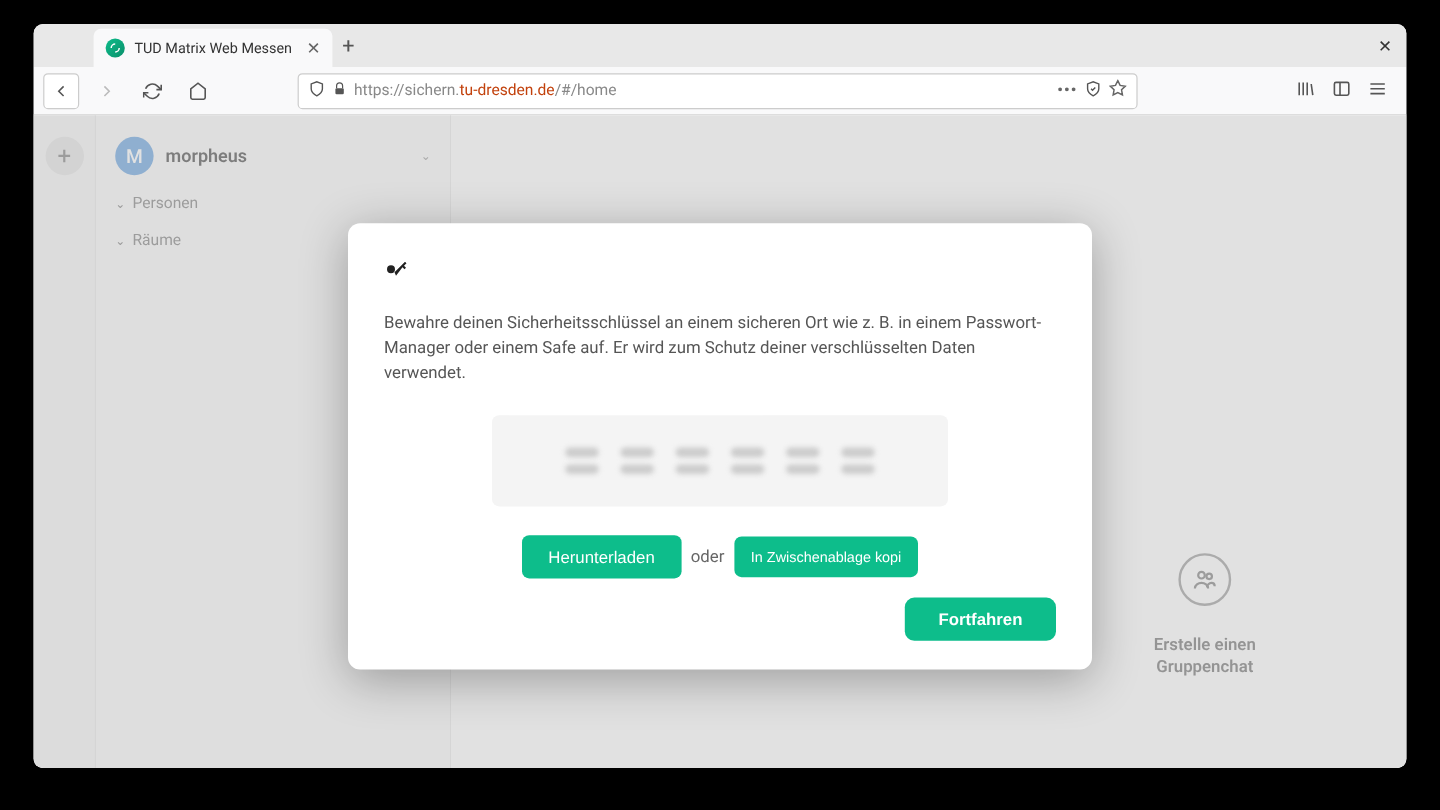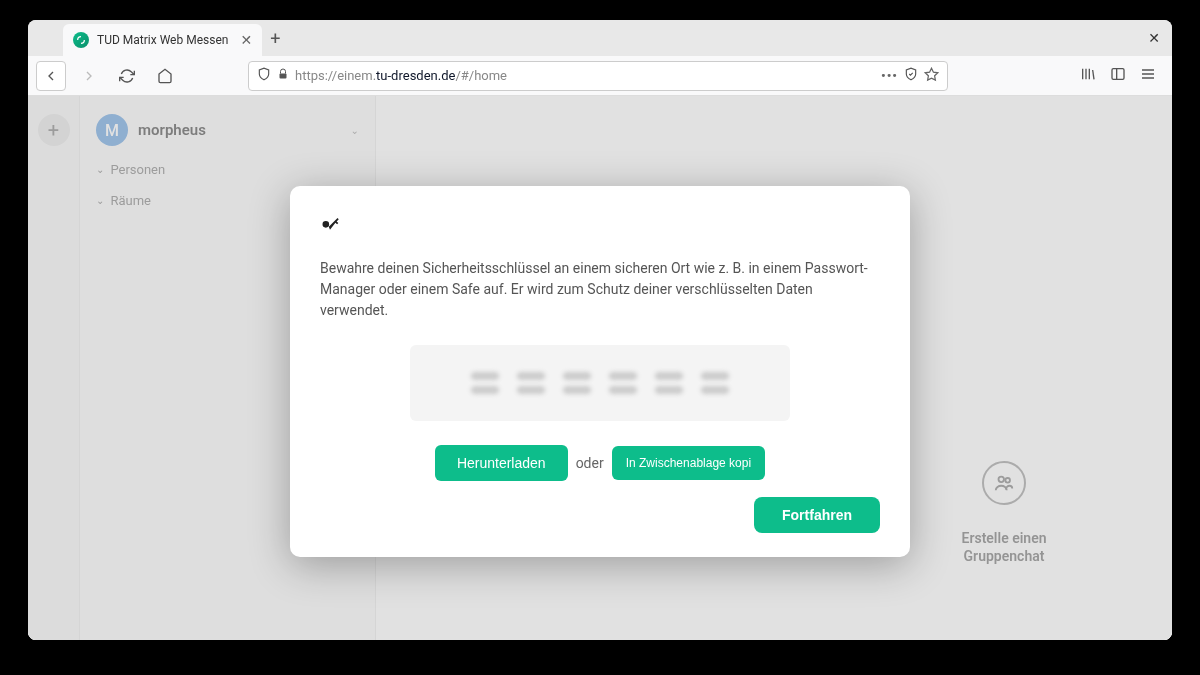--- a/index.html
+++ b/index.html
@@ -1,36 +1,36 @@
 <!DOCTYPE html>
 <html><head>
 <meta charset="utf-8">
 <style>
 * { box-sizing: border-box; margin: 0; padding: 0; }
 body { font-family: -apple-system, BlinkMacSystemFont, "Segoe UI", Roboto, sans-serif; background: #000; width: 1200px; height: 675px; overflow: hidden; }
 
 .browser-window { position: absolute; top: 20px; left: 28px; width: 1144px; height: 620px; background: #f9f9fa; border-radius: 8px; box-shadow: 0 4px 20px rgba(0,0,0,0.3); overflow: hidden; }
 
 .titlebar { height: 36px; background: #e8e8e8; display: flex; align-items: center; }
-.tab { display: flex; align-items: center; background: #f9f9fa; height: 32px; margin-top: 4px; margin-left: 35px; padding: 0 10px; border-radius: 6px 6px 0 0; gap: 8px; font-size: 12px; color: #333; }
+.tab { display: flex; align-items: center; background: #f9f9fa; height: 32px; margin-top: 4px; margin-left: 50px; padding: 0 10px; border-radius: 6px 6px 0 0; gap: 8px; font-size: 12px; color: #333; }
 .tab-favicon { width: 16px; height: 16px; border-radius: 50%; background: linear-gradient(135deg, #0dbd8b, #0a8f6a); display: flex; align-items: center; justify-content: center; }
 .tab-favicon svg { width: 10px; height: 10px; }
 .tab-close { font-size: 14px; color: #666; cursor: pointer; margin-left: 4px; }
 .new-tab { margin-left: 8px; color: #555; font-size: 18px; cursor: pointer; }
 .win-close { margin-left: auto; margin-right: 12px; color: #333; font-size: 14px; cursor: pointer; }
 
 .toolbar { height: 40px; background: #f9f9fa; border-bottom: 1px solid #ddd; display: flex; align-items: center; padding: 0 8px; gap: 8px; }
 .nav-btn { width: 30px; height: 30px; border: 1px solid #ccc; border-radius: 4px; display: flex; align-items: center; justify-content: center; cursor: pointer; color: #555; background: #fff; }
 .nav-btn.disabled { color: #bbb; border: none; background: transparent; }
 .nav-btn.plain { border: none; background: transparent; }
 .urlbar { flex: 1; max-width: 700px; margin-left: 60px; height: 30px; border: 1px solid #ccc; border-radius: 4px; background: #fff; display: flex; align-items: center; padding: 0 8px; gap: 6px; font-size: 13px; color: #333; }
 .urlbar .shield { color: #555; }
 .urlbar .lock { color: #555; }
 .urlbar .url-text { flex: 1; }
-.urlbar .url-text .host { color: #0f172a; }
+.urlbar .url-text .host { color: #c2410c; }
 .urlbar .url-text .path { color: #888; }
 .urlbar .dots { color: #666; font-weight: bold; letter-spacing: 1px; }
 .urlbar .star { color: #666; }
 .toolbar-right { margin-left: auto; display: flex; gap: 14px; align-items: center; padding-right: 8px; color: #555; }
 .toolbar-right > * { cursor: pointer; }
 
 .content { display: flex; height: calc(100% - 76px); background: #fff; position: relative; }
 .rail { width: 52px; background: #f4f4f4; border-right: 1px solid #e5e5e5; padding-top: 18px; display: flex; flex-direction: column; align-items: center; }
 .rail-add { width: 32px; height: 32px; border-radius: 50%; background: #e0e0e0; display: flex; align-items: center; justify-content: center; color: #666; font-size: 20px; cursor: pointer; }
 
@@ -117,21 +117,21 @@
             <path d="M12 22s8-4 8-10V5l-8-3-8 3v7c0 6 8 10 8 10z"></path>
           </svg>
       </span>
       <span class="lock">
         <svg width="12" height="12" viewBox="0 0 24 24" fill="currentColor">
             <rect x="5" y="11" width="14" height="10" rx="2"></rect>
             <path d="M7 11V7a5 5 0 0 1 10 0v4" fill="none" stroke="currentColor" stroke-width="2"></path>
           </svg>
       </span>
       <span class="url-text">
-        <span class="path">https://</span><span class="path">einem.</span><span class="host">tu-dresden.de</span><span class="path">/#/home</span>
+        <span class="path">https://</span><span class="path">sichern.</span><span class="host">tu-dresden.de</span><span class="path">/#/home</span>
       </span>
       <span class="dots">•••</span>
       <span>
         <svg width="14" height="14" viewBox="0 0 24 24" fill="none" stroke="#555" stroke-width="2">
             <path d="M12 22s8-4 8-10V5l-8-3-8 3v7c0 6 8 10 8 10z"></path>
             <path d="M9 12l2 2 4-4"></path>
           </svg>
       </span>
       <span class="star">
         <svg width="15" height="15" viewBox="0 0 24 24" fill="none" stroke="currentColor" stroke-width="2">

